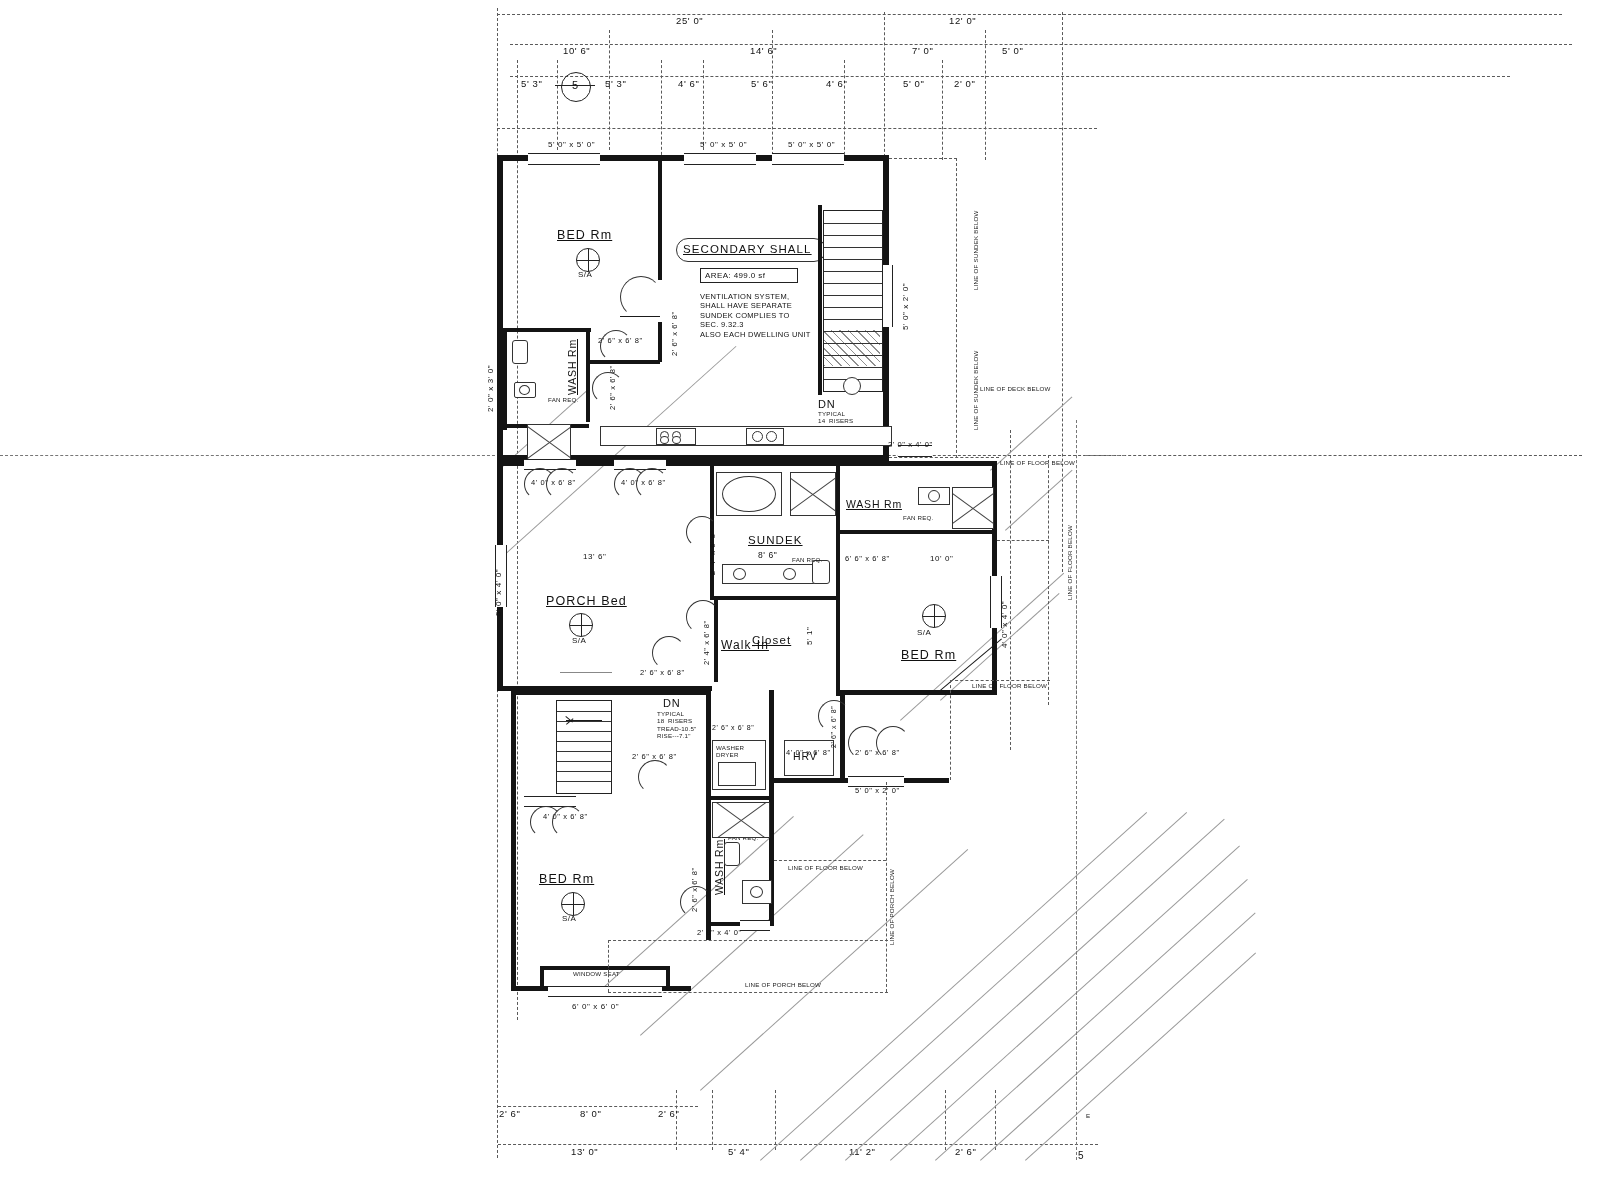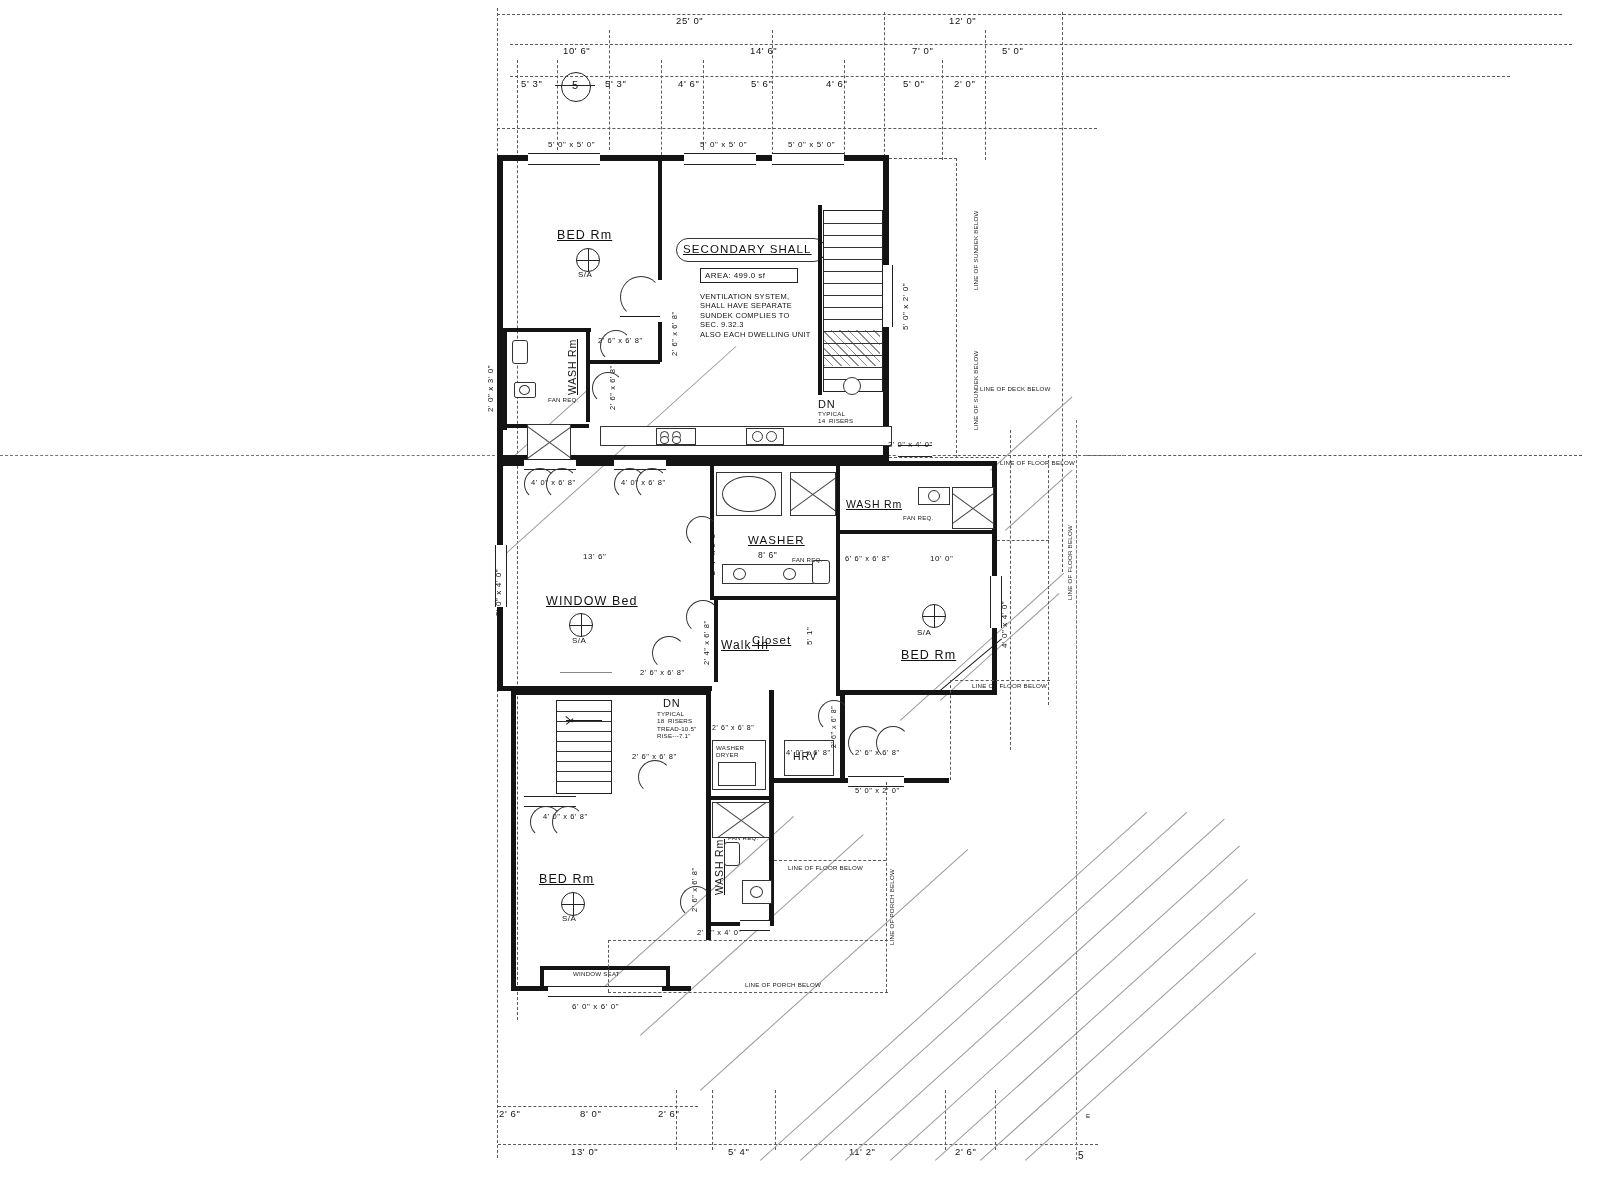--- a/index.html
+++ b/index.html
@@ -436,36 +436,36 @@
 
   <div class="box-thin" style="left:716px;top:472px;width:64px;height:42px;"></div>
   <div class="oval" style="left:722px;top:476px;width:52px;height:34px;"></div>
 
   <div class="x-box" style="left:790px;top:472px;width:44px;height:42px;"></div>
 
   <div class="counter" style="left:722px;top:564px;width:96px;height:18px;"></div>
   <div class="circle-sm" style="left:733px;top:568px;width:11px;height:10px;"></div>
   <div class="circle-sm" style="left:783px;top:568px;width:11px;height:10px;"></div>
   <div class="fixture" style="left:812px;top:560px;width:16px;height:22px;border-radius:3px;"></div>
-  <div class="room-label" style="left:748px;top:534px;font-size:11.5px;">WASHER</div>
+  <div class="room-label" style="left:748px;top:534px;font-size:11.5px;">SUNDEK</div>
   <div class="dim" style="left:758px;top:550px;font-size:8.5px;">8' 6"</div>
   <div class="note6" style="left:792px;top:556px;">FAN REQ.</div>
 
   <div class="room-label small" style="left:846px;top:498px;">WASH Rm</div>
   <div class="note6" style="left:903px;top:514px;">FAN REQ.</div>
   <div class="counter" style="left:918px;top:487px;width:30px;height:16px;"></div>
   <div class="circle-sm" style="left:928px;top:490px;width:10px;height:10px;"></div>
   <div class="x-box" style="left:952px;top:487px;width:40px;height:40px;"></div>
   <div class="dim" style="left:845px;top:554px;font-size:7.5px;">6' 6" x 6' 8"</div>
   <div class="dim" style="left:930px;top:554px;font-size:8px;">10' 0"</div>
 
   <div style="position:absolute;left:990px;top:576px;width:10px;height:52px;background:#fff;border-left:1px solid #222;border-right:1px solid #222;"></div>
   <div class="dim-v" style="left:1000px;top:648px;font-size:8px;">4' 0" x 4' 0"</div>
 
-  <div class="room-label" style="left:546px;top:594px;">WINDOW Bed</div>
+  <div class="room-label" style="left:546px;top:594px;">PORCH Bed</div>
   <div class="ceilfan" style="left:569px;top:613px;"></div>
   <div class="sa" style="left:572px;top:636px;">S/A</div>
   <div class="line" style="left:560px;top:672px;width:52px;height:1px;background:#888;"></div>
 
   <div class="room-label" style="left:721px;top:638px;font-size:12px;">Walk-In</div>
   <div class="room-label" style="left:724px;top:634px;font-size:11.5px;margin-left:28px;">Closet</div>
   <div class="dim-v" style="left:805px;top:645px;font-size:8px;">5' 1"</div>
   <div class="dim-v" style="left:708px;top:575px;font-size:7.5px;">2' 4" x 6' 8"</div>
   <div class="dim-v" style="left:702px;top:665px;font-size:7.5px;">2' 4" x 6' 8"</div>
   <div class="arcq" style="left:686px;top:600px;width:32px;height:32px;"></div>

